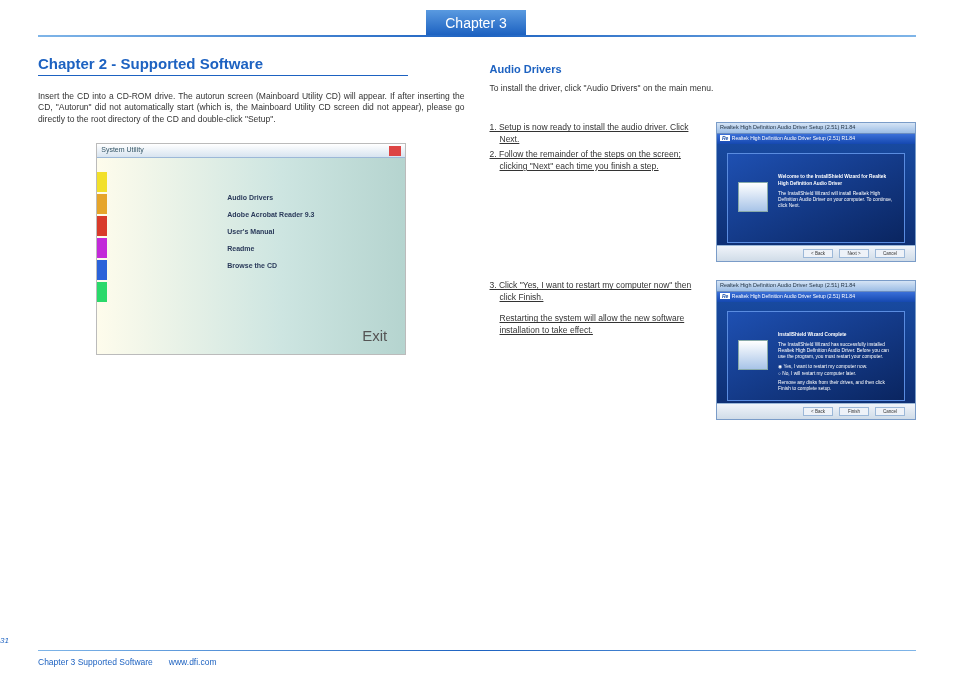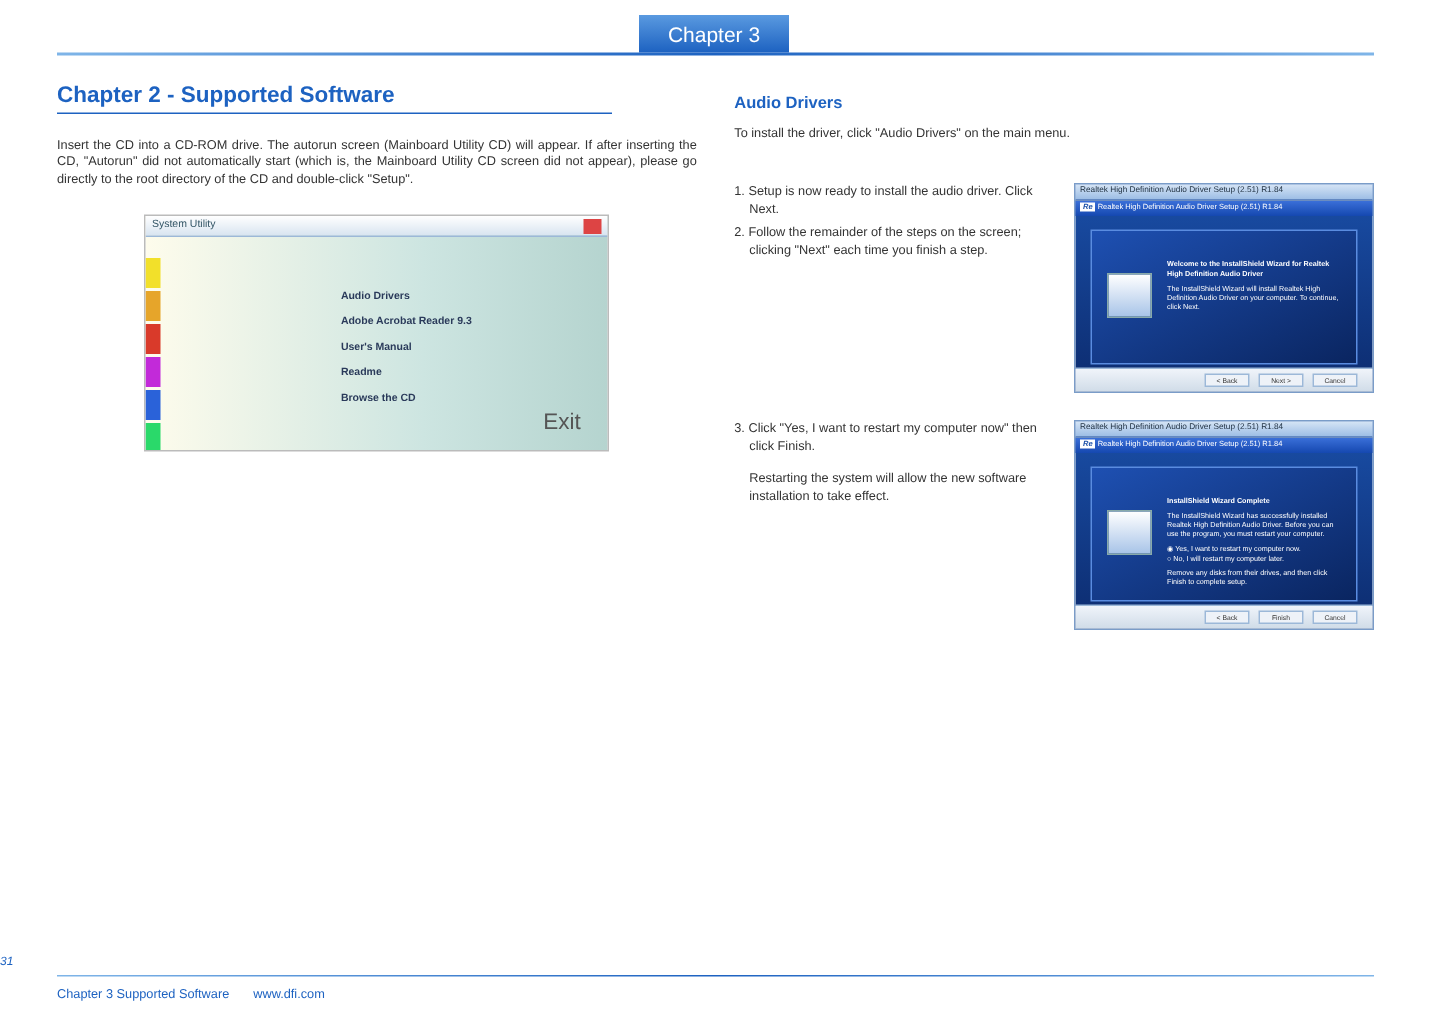--- a/index.html
+++ b/index.html
@@ -62,21 +62,21 @@
     color: #1d62c1;
     font-size: 11px;
     font-weight: bold;
     margin-top: 8px;
     margin-bottom: 8px;
   }
   .utility-shot {
     display: block;
     margin: 18px auto 0;
     width: 310px;
-    height: 158px;
+    height: 212px;
     border: 1px solid #bbb;
     position: relative;
     background: linear-gradient(to right, #fefcec 0%, #cde5e1 60%, #b5d4cf 100%);
     overflow: hidden;
   }
   .titlebar {
     height: 14px;
     background: linear-gradient(to bottom, #fff, #d8e4f0);
     border-bottom: 1px solid #9cb8d8;
     font-size: 7px;
@@ -111,21 +111,21 @@
   .step-block {
     display: flex;
     gap: 10px;
     margin-bottom: 18px;
   }
   .step-text {
     flex: 1;
     font-size: 8.5px;
     line-height: 1.35;
   }
-  .step-text .num-line { text-indent: -10px; padding-left: 10px; margin-bottom:4px;}
+  .step-text .num-line { text-indent: -10px; padding-left: 10px; margin-bottom:4px;text-decoration:underline;}
   .installer-shot {
     width: 200px;
     height: 140px;
     border: 1px solid #7a9cc8;
     background: linear-gradient(to bottom, #1a4fa8 0%, #0c2b6e 100%);
     position: relative;
     flex: none;
   }
   .installer-shot .top {
     height: 11px;

